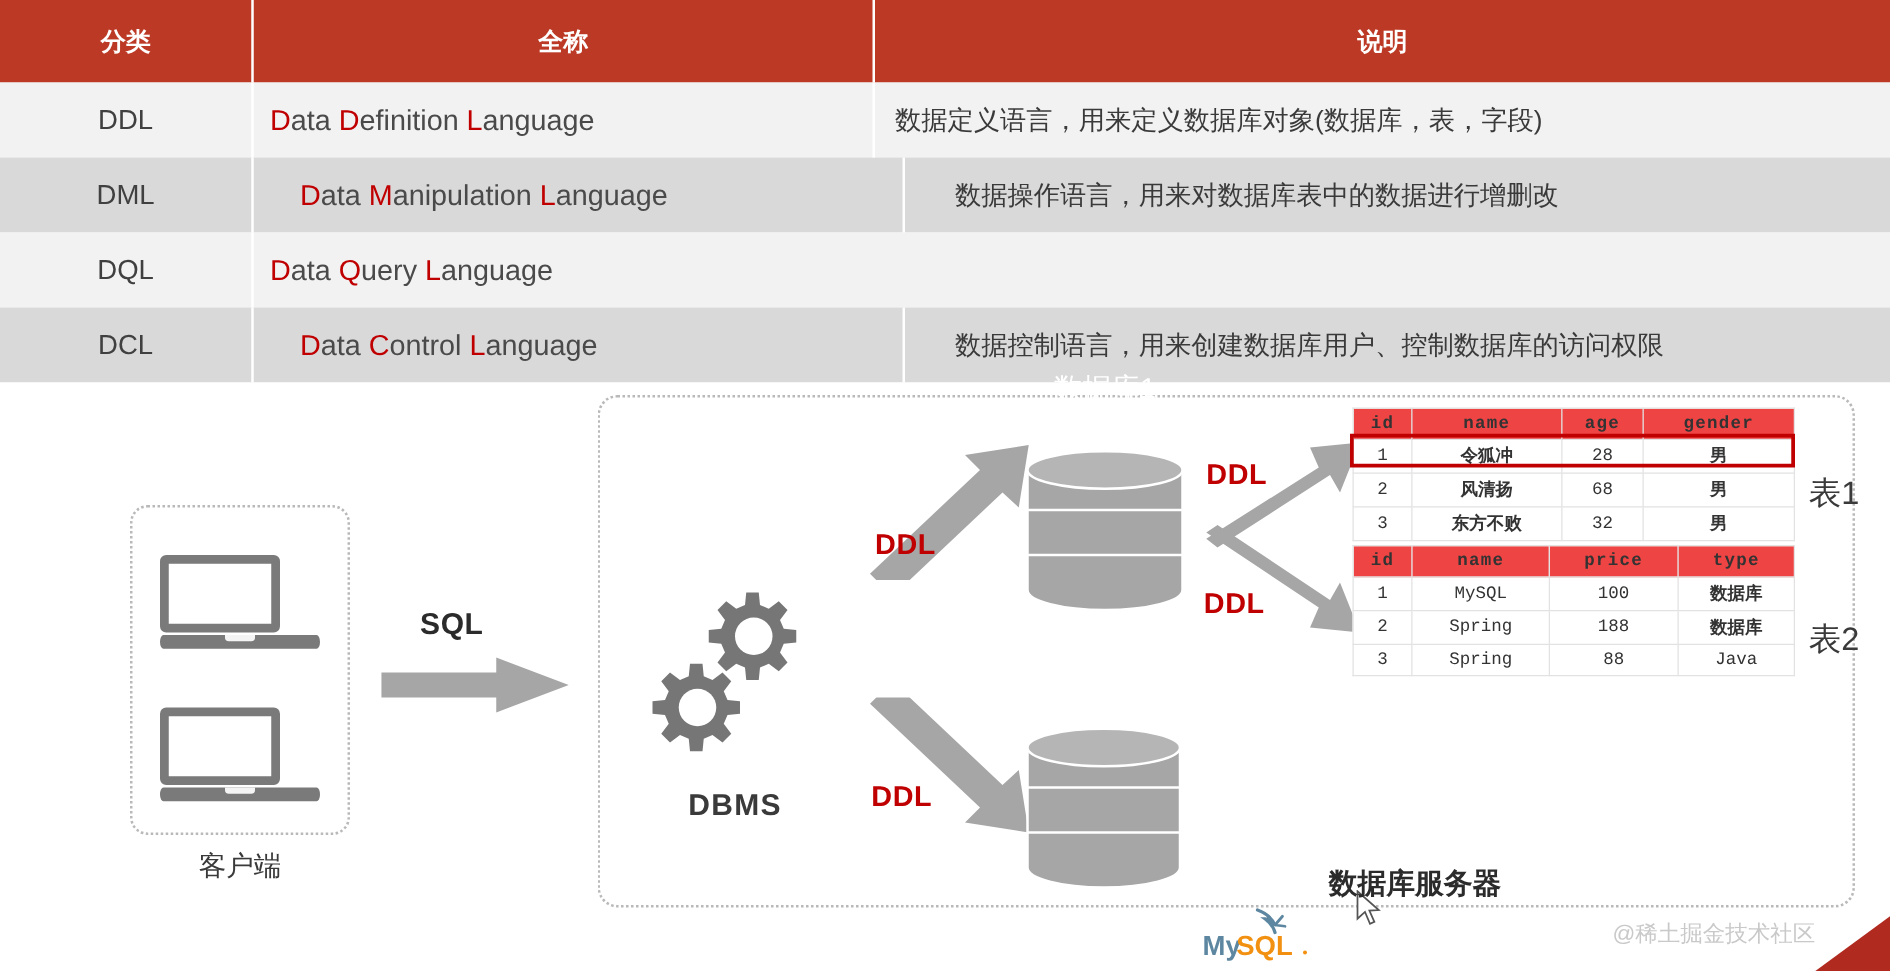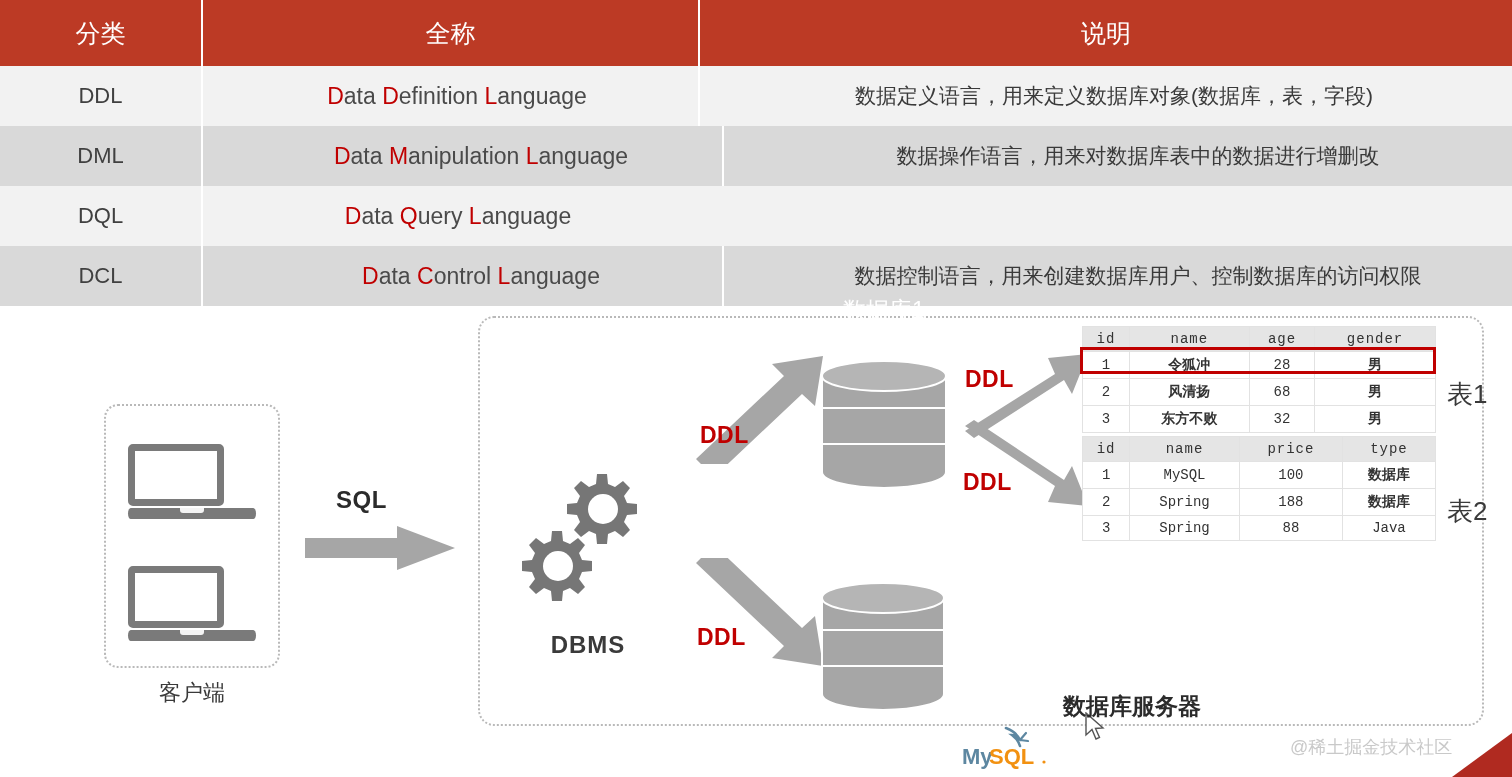--- a/index.html
+++ b/index.html
@@ -9,36 +9,35 @@
     font-family: "Liberation Sans", "DejaVu Sans", sans-serif;
     overflow: hidden;
   }
   #root { position: relative; width: 1512px; height: 777px; }
 
   
   .sql-table { position: absolute; left: 0; top: 0; width: 1512px; }
   .tbl-header { display: flex; height: 66px; background: #BC3A25; }
   .th {
     display: flex; align-items: center; justify-content: center;
-    color: #ffffff; font-size: 25px; font-weight: normal;
+    color: #ffffff; font-size: 20px; font-weight: bold;
     border-right: 2px solid #ffffff; height: 100%;
   }
   .th:last-child { border-right: none; }
   .col-1 { width: 203px; flex: none; }
   .col-2 { width: 497px; flex: none; }
   .col-3 { flex: 1 1 auto; }
 
   .tbl-row { display: flex; height: 60px; }
   .tbl-row.odd  { background: #F2F2F2; }
   .tbl-row.even { background: #D9D9D9; gap: 24px; }
   .td {
     display: flex; align-items: center; height: 100%;
     font-size: 22px; color: #404040;
     border-right: 2px solid #ffffff;
-    justify-content: center;
   }
   .td:last-child { border-right: none; }
   .td.cat { justify-content: center; }
   .td.full { padding-left: 13px; font-size: 23px; color: #4a4a4a; }
   .td.desc { padding-left: 16px; font-size: 21px; color: #3a3a3a; }
   .cap { color: #C00000; }
 
   
   .diagram { position: absolute; left: 0; top: 306px; width: 1512px; height: 471px; background: #fff; }
 
@@ -111,21 +110,21 @@
   
   .dtable { position: absolute; background: #fff; font-family: "Liberation Mono", "DejaVu Sans Mono", monospace; }
   .dt1 { left: 1082px; top: 20px; width: 354px; }
   .dt2 { left: 1082px; top: 130px; width: 354px; }
   .dtable table { border-collapse: collapse; width: 100%; }
   .dtable th, .dtable td {
     font-size: 14px; color: #333; text-align: center;
     padding: 4px 2px; border: 1px solid #e2e2e2;
     font-family: "Liberation Mono", "DejaVu Sans Mono", monospace;
   }
-  .dtable th { background: #e5e5e5; font-weight: normal; letter-spacing: 1px; }
+  .dtable th { background: #ef4444; font-weight: bold; letter-spacing: 1px; }
   .dtable td { background: #ffffff; }
   .dtable .cjk { font-family: "Liberation Sans", sans-serif; font-weight: bold; font-size: 14px; }
   .hl-box {
     position: absolute; left: 1080px; top: 41px;
     width: 356px; height: 27px;
     border: 3px solid #C00000; pointer-events: none;
   }
   .tbl-tag {
     position: absolute; font-size: 26px; color: #3a3a3a;
   }

